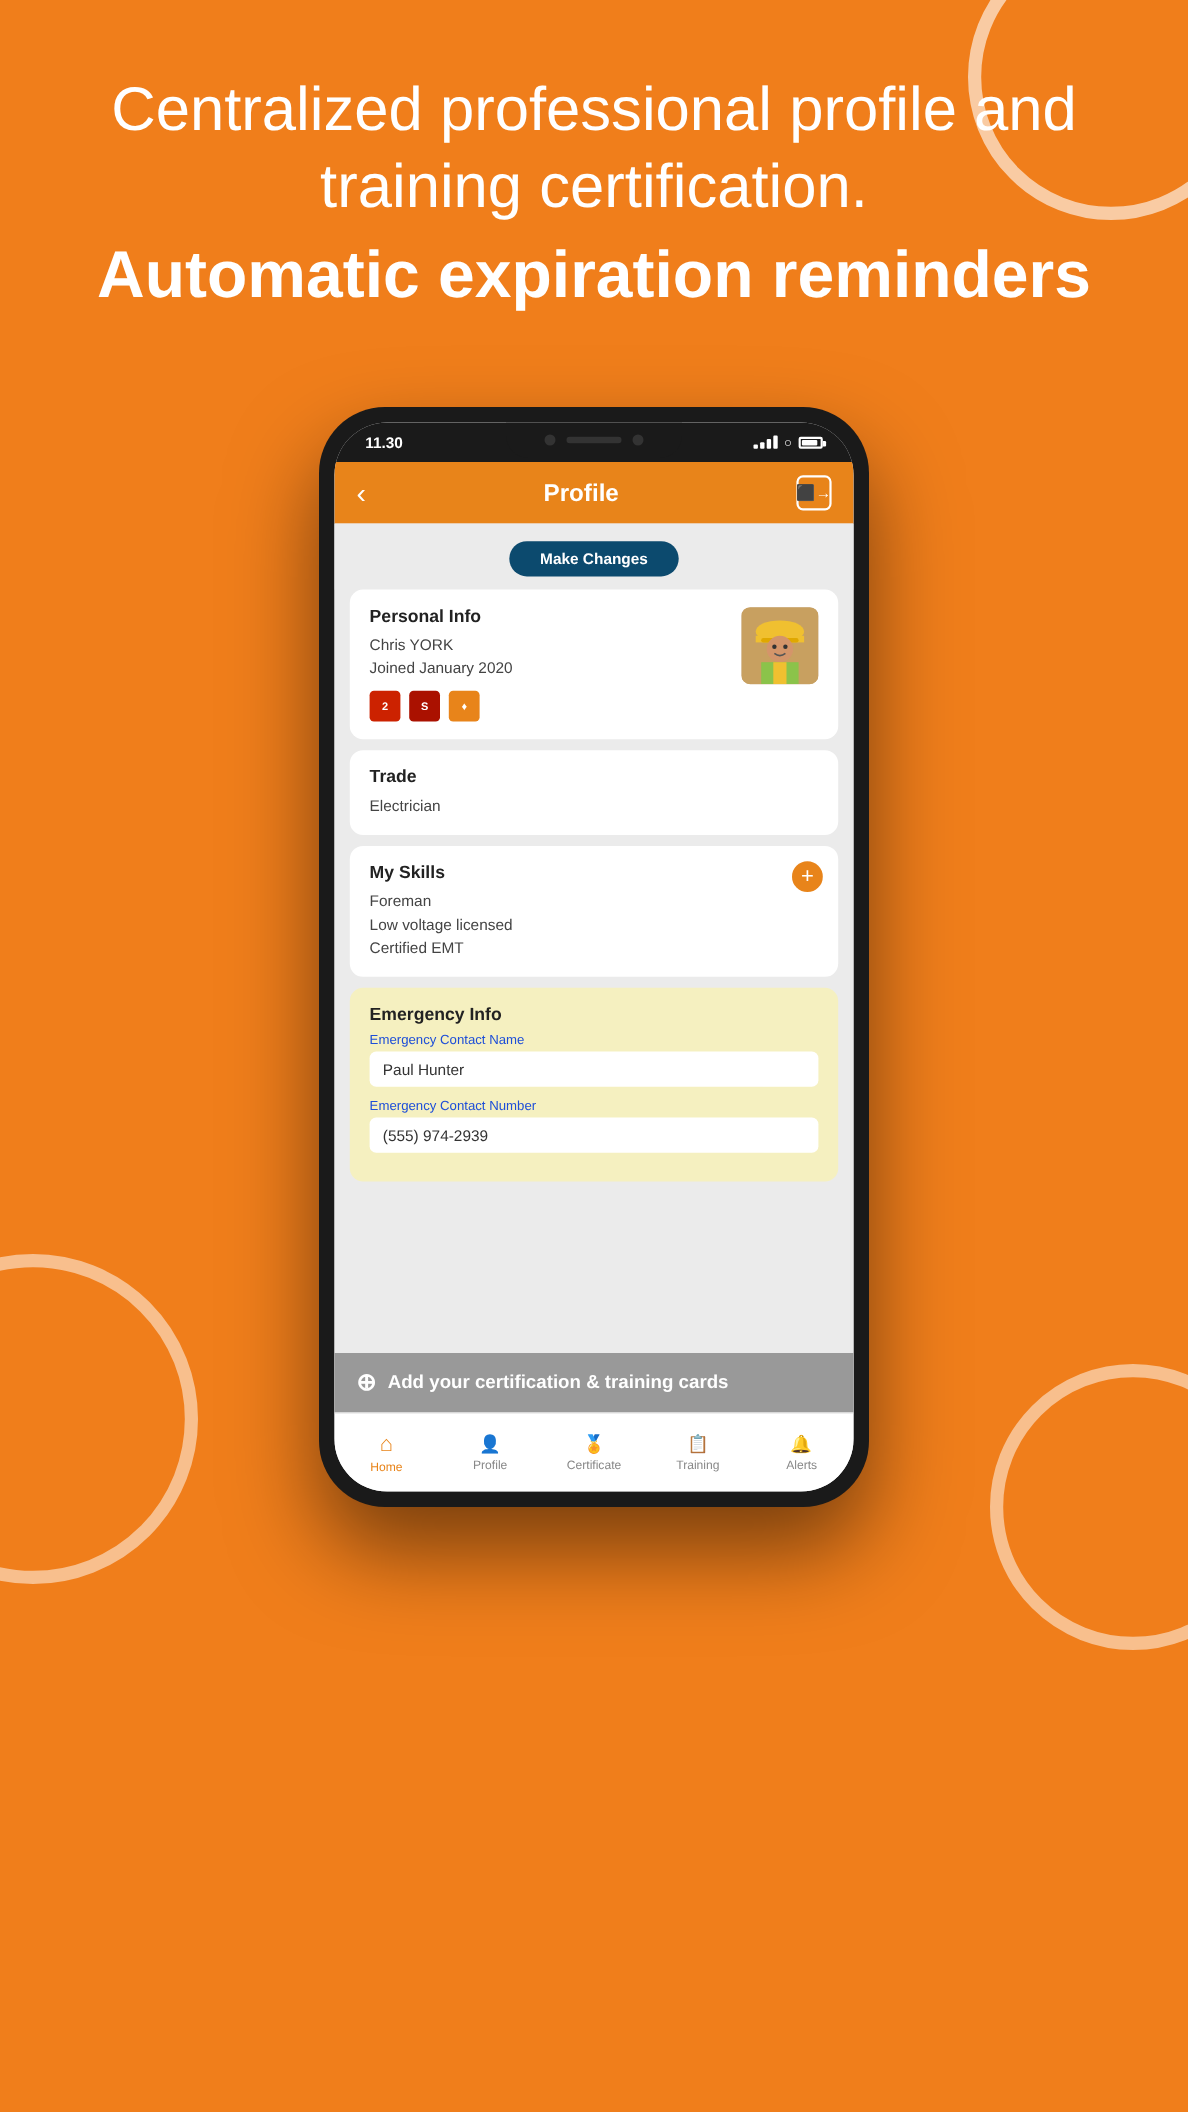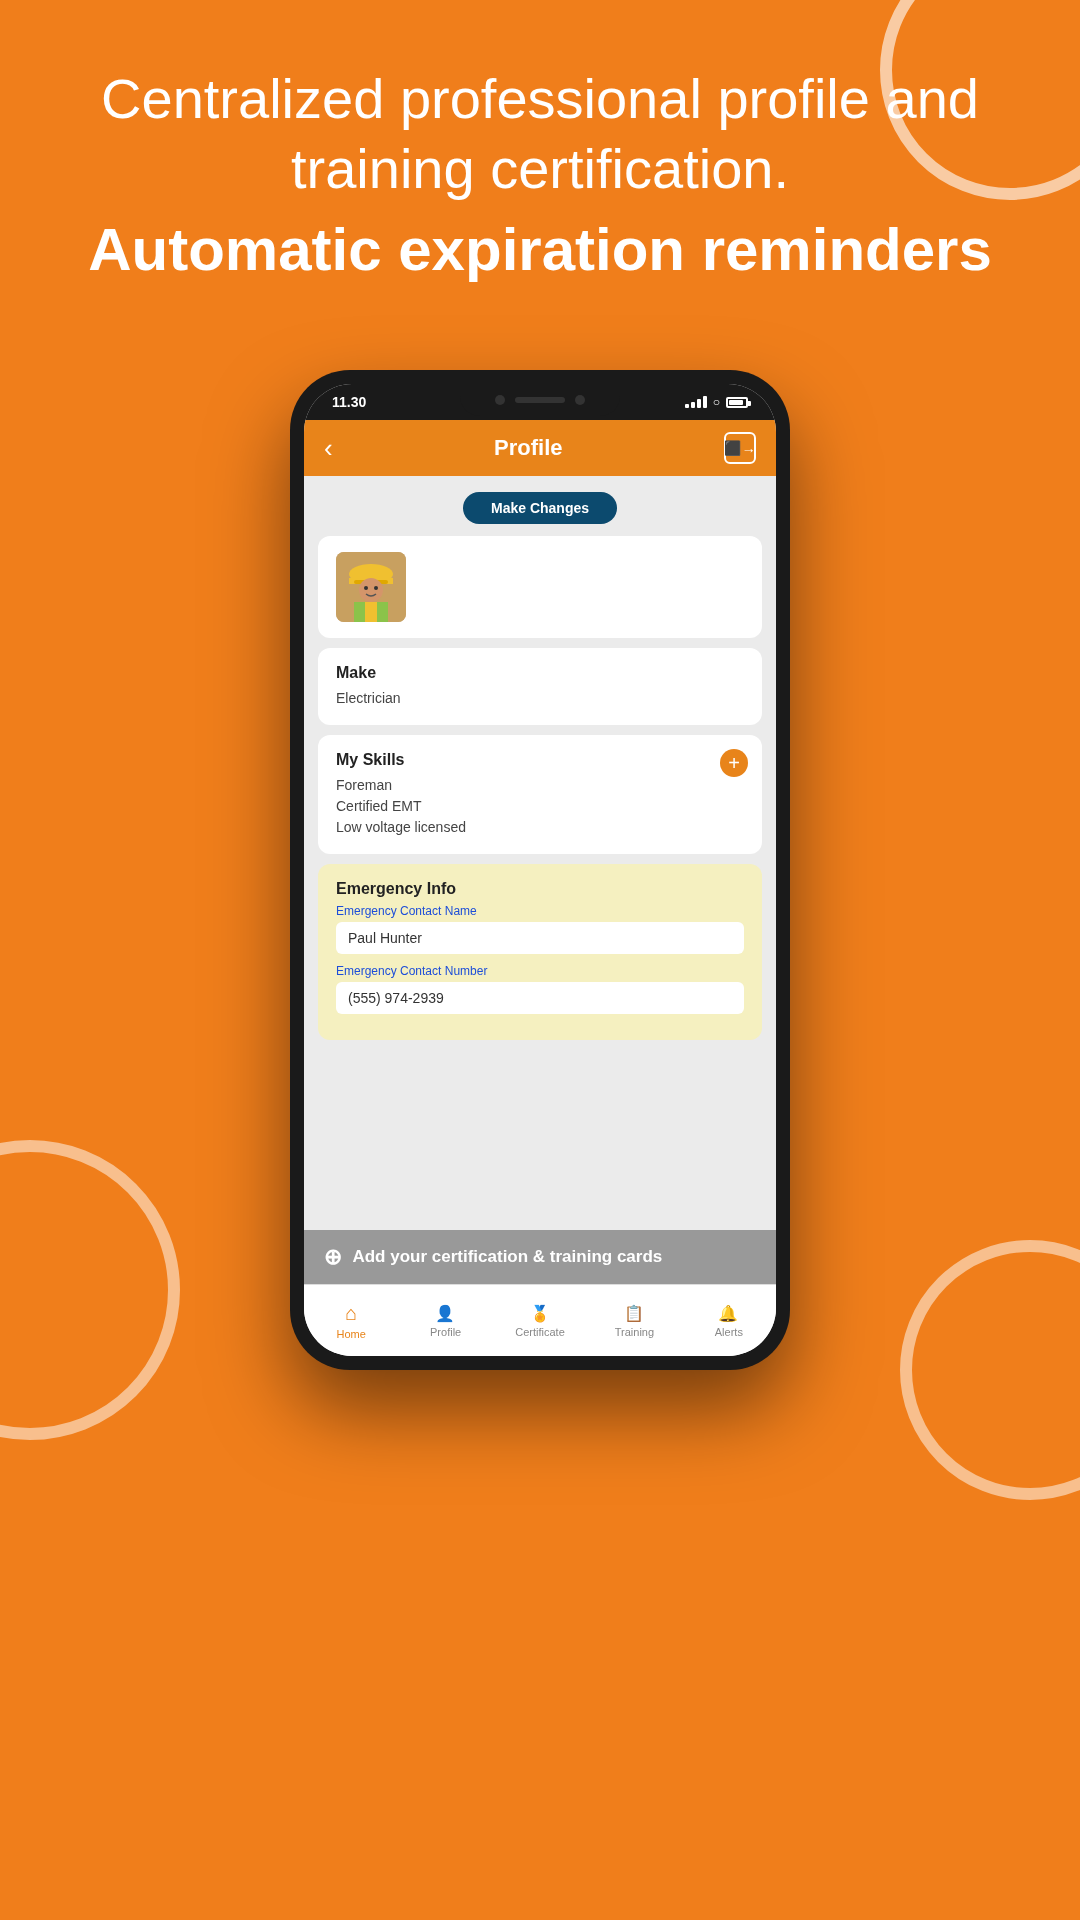--- a/index.html
+++ b/index.html
@@ -437,20 +437,36 @@
       </div>
 
       <div class="app-content">
 
         <div class="make-changes-wrap">
           <button class="make-changes-btn">Make Changes</button>
         </div>
 
         <div class="card">
           <div class="personal-card">
+            <div class="personal-left">
+              <div class="card-title">Personal Info</div>
+              <div class="card-text">Chris YORK</div>
+              <div class="card-text">Joined January 2020</div>
+              <div class="badges">
+                <div class="badge badge-red">
+                  <span>2</span>
+                </div>
+                <div class="badge badge-dark-red">
+                  <span>S</span>
+                </div>
+                <div class="badge badge-orange">
+                  <span>♦</span>
+                </div>
+              </div>
+            </div>
             <div class="personal-avatar">
               <svg class="avatar-svg" viewBox="0 0 70 70" xmlns="http://www.w3.org/2000/svg">
                 <rect width="70" height="70" fill="#c8a060"></rect>
 
                 <ellipse cx="35" cy="22" rx="22" ry="10" fill="#f0c030"></ellipse>
                 <rect x="13" y="26" width="44" height="6" fill="#f0c030"></rect>
                 <rect x="18" y="28" width="34" height="4" fill="#e0a800" rx="2"></rect>
 
                 <circle cx="35" cy="38" r="12" fill="#d4956a"></circle>
 
@@ -460,30 +476,30 @@
                 <path d="M30 42 Q35 46 40 42" stroke="#555" stroke-width="1.5" fill="none"></path>
 
                 <rect x="18" y="50" width="34" height="20" fill="#8bc34a"></rect>
                 <rect x="29" y="50" width="12" height="20" fill="#f0c030"></rect>
               </svg>
             </div>
           </div>
         </div>
 
         <div class="card">
-          <div class="card-title">Make</div>
+          <div class="card-title">Trade</div>
           <div class="card-text">Electrician</div>
         </div>
 
         <div class="card skills-card">
           <div class="card-title">My Skills</div>
           <div class="skills-add-btn">+</div>
           <div class="card-text">Foreman</div>
+          <div class="card-text">Low voltage licensed</div>
           <div class="card-text">Certified EMT</div>
-          <div class="card-text">Low voltage licensed</div>
         </div>
 
         <div class="card emergency-card">
           <div class="card-title">Emergency Info</div>
           <div class="emergency-label">Emergency Contact Name</div>
           <div class="emergency-input">Paul Hunter</div>
           <div class="emergency-label">Emergency Contact Number</div>
           <div class="emergency-input">(555) 974-2939</div>
         </div>
 

